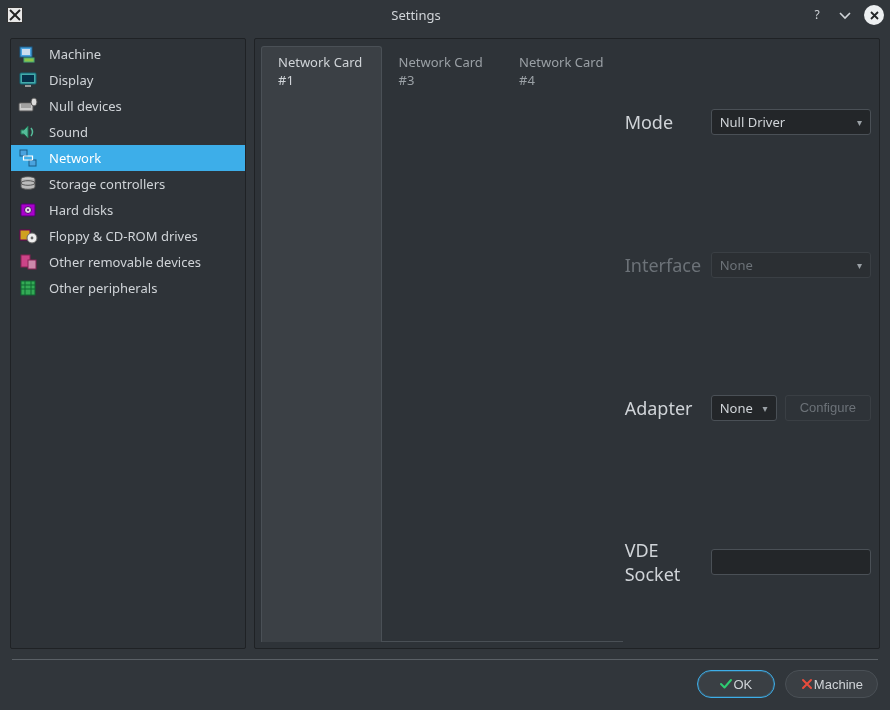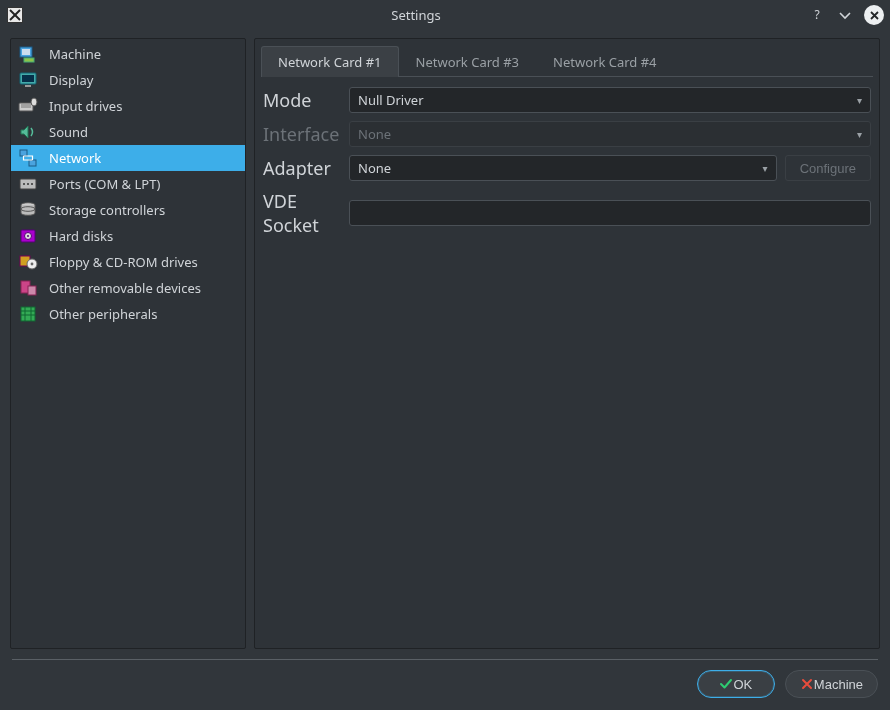--- a/index.html
+++ b/index.html
@@ -32,21 +32,21 @@
   .titlebar .winbtn{width:18px;height:18px;display:flex;align-items:center;justify-content:center;cursor:pointer;}
   .titlebar .winbtn.close{width:20px;height:20px;border-radius:50%;background:#eceff1;color:#232629;}
   
   .body{flex:1;display:flex;gap:8px;padding:8px 10px 0 10px;min-height:0;}
   
   .sidebar{width:236px;background:var(--panel);border:1px solid var(--border);border-radius:2px;overflow:auto;padding:2px 0;}
   .side-item{display:flex;align-items:center;gap:10px;height:26px;padding:0 6px;color:var(--text);cursor:pointer;white-space:nowrap;}
   .side-item.selected{background:var(--sel);color:var(--sel-text);}
   .side-item .ico{width:22px;height:22px;display:flex;align-items:center;justify-content:center;flex-shrink:0;}
   
-  .main{flex:1;background:var(--panel);border:1px solid var(--border);border-radius:2px;display:flex;flex-direction:column;padding:6px 6px;min-width:0;}
+  .main{flex:1;background:var(--panel);border:1px solid var(--border);border-radius:2px;display:flex;flex-direction:row;padding:6px 6px;min-width:0;}
   .tabs{display:flex;gap:0;border-bottom:1px solid var(--border-light);padding:0 0 0 0;}
   .tab{padding:6px 16px;font-size:13px;color:var(--text-dim);border:1px solid transparent;border-bottom:none;cursor:pointer;position:relative;top:1px;border-top-left-radius:3px;border-top-right-radius:3px;}
   .tab.active{color:var(--text);background:var(--tab-active);border-color:var(--border-light);}
   .form{padding:10px 2px 2px 2px;display:grid;grid-template-columns:78px 1fr;row-gap:8px;column-gap:8px;align-items:center;}
   .flabel{color:var(--text);font-size:18px;text-align:left;}
   .flabel.disabled{color:var(--text-disabled);}
   .select{display:flex;align-items:center;justify-content:space-between;background:var(--input-bg);border:1px solid var(--border-light);border-radius:3px;height:26px;padding:0 8px;color:var(--text);cursor:pointer;}
   .select.disabled{background:var(--input-bg-disabled);color:var(--text-disabled);cursor:default;border-color:#3a3f44;}
   .select .caret{font-size:10px;color:var(--text-dim);}
   .adapter-row{display:flex;gap:8px;align-items:center;}
@@ -119,52 +119,41 @@
       </div>
       <div class="side-item">
         <span class="ico">
           <svg width="20" height="20" viewBox="0 0 20 20">
               <rect x="1" y="7" width="14" height="8" rx="1" fill="#ccc" stroke="#555"></rect>
               <line x1="3" y1="9" x2="13" y2="9" stroke="#777"></line>
               <line x1="3" y1="11" x2="13" y2="11" stroke="#777"></line>
               <ellipse cx="16" cy="6" rx="3" ry="4" fill="#ddd" stroke="#555"></ellipse>
             </svg>
         </span>
-        <span>Input drives</span>
+        <span>Null devices</span>
       </div>
       <div class="side-item">
         <span class="ico">
           <svg width="20" height="20" viewBox="0 0 20 20">
               <path d="M3 8 h3 l4 -4 v12 l-4 -4 h-3 z" fill="#5b9" stroke="#275"></path>
               <path d="M13 6 q3 4 0 8" fill="none" stroke="#5b9" stroke-width="1.5"></path>
             </svg>
         </span>
         <span>Sound</span>
       </div>
       <div class="side-item selected">
         <span class="ico">
           <svg width="20" height="20" viewBox="0 0 20 20">
               <rect x="2" y="2" width="7" height="6" fill="#4aa3df" stroke="#1a5a85"></rect>
               <rect x="11" y="12" width="7" height="6" fill="#4aa3df" stroke="#1a5a85"></rect>
               <path d="M5.5 8 v4 h9 v-0" fill="none" stroke="#fff" stroke-width="1.2"></path>
               <path d="M14.5 12 v-4 h-9" fill="none" stroke="#fff" stroke-width="1.2"></path>
             </svg>
         </span>
         <span>Network</span>
-      </div>
-      <div class="side-item">
-        <span class="ico">
-          <svg width="20" height="20" viewBox="0 0 20 20">
-              <rect x="2" y="5" width="16" height="10" rx="1" fill="#bbb" stroke="#444"></rect>
-              <circle cx="6" cy="10" r="1" fill="#333"></circle>
-              <circle cx="10" cy="10" r="1" fill="#333"></circle>
-              <circle cx="14" cy="10" r="1" fill="#333"></circle>
-            </svg>
-        </span>
-        <span>Ports (COM &amp; LPT)</span>
       </div>
       <div class="side-item">
         <span class="ico">
           <svg width="20" height="20" viewBox="0 0 20 20">
               <ellipse cx="10" cy="5" rx="7" ry="2.3" fill="#ccc" stroke="#555"></ellipse>
               <path d="M3 5 v8 a7 2.3 0 0 0 14 0 v-8" fill="#bbb" stroke="#555"></path>
               <ellipse cx="10" cy="9" rx="7" ry="2.3" fill="none" stroke="#555"></ellipse>
             </svg>
         </span>
         <span>Storage controllers</span>

